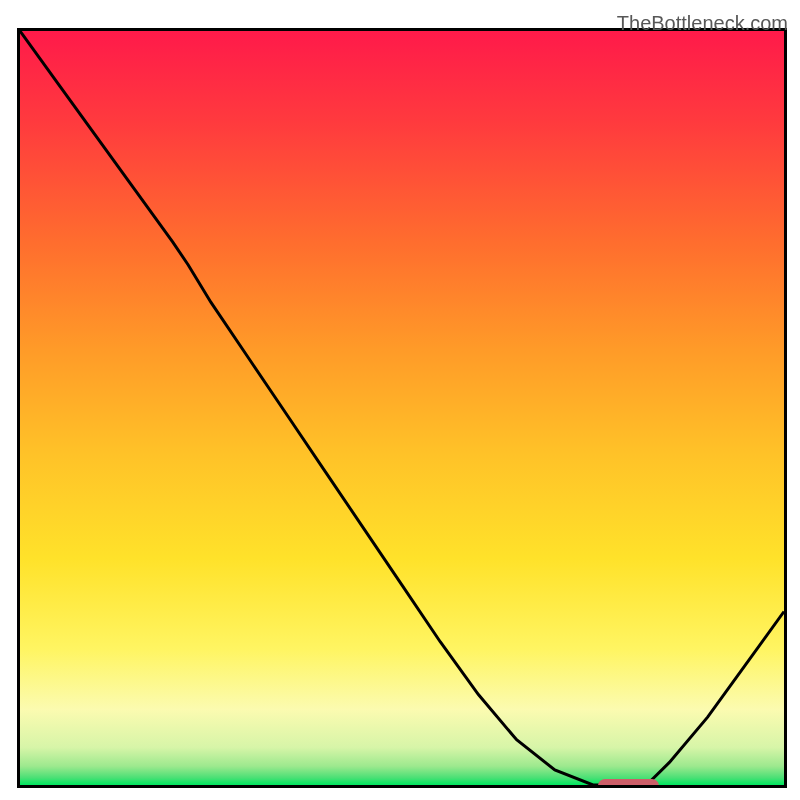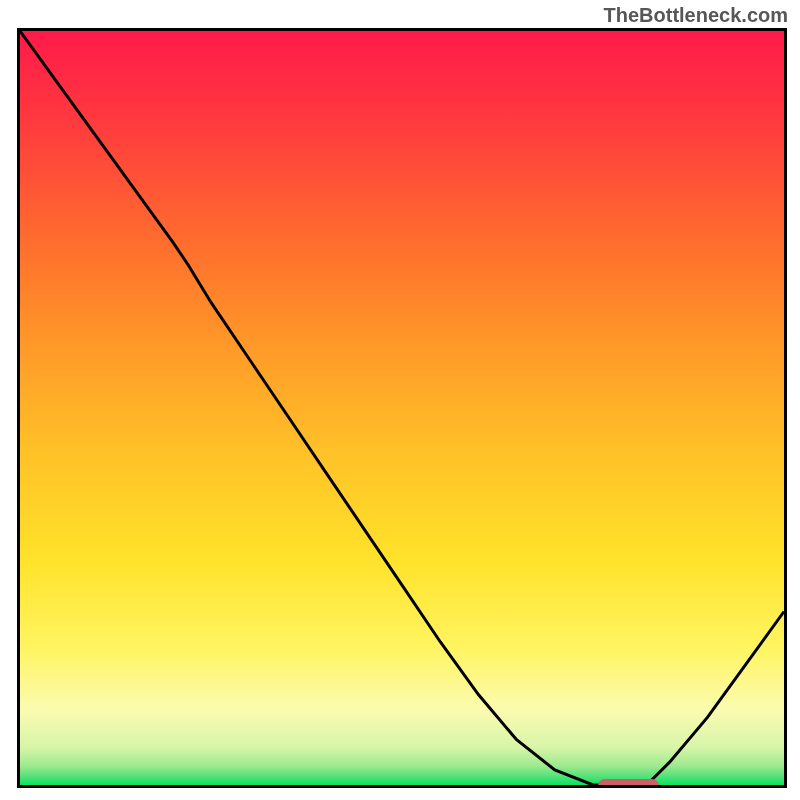--- a/index.html
+++ b/index.html
@@ -5,24 +5,24 @@
     * { margin: 0; padding: 0; box-sizing: border-box; }
     body {
       width: 800px;
       height: 800px;
       background: #ffffff;
       font-family: Arial, sans-serif;
       position: relative;
     }
     .watermark {
       position: absolute;
-      top: 4px;
+      top: 12px;
       right: 12px;
       font-size: 20px;
-      font-weight: bold;
+      font-weight: normal;
       color: #575757;
       z-index: 10;
     }
     .chart-container {
       position: absolute;
       top: 28px;
       left: 17px;
       width: 770px;
       height: 760px;
       border: 3px solid #000000;

